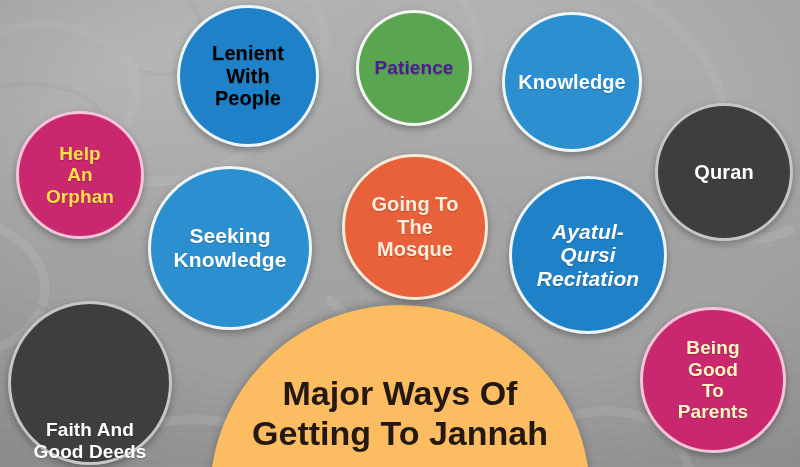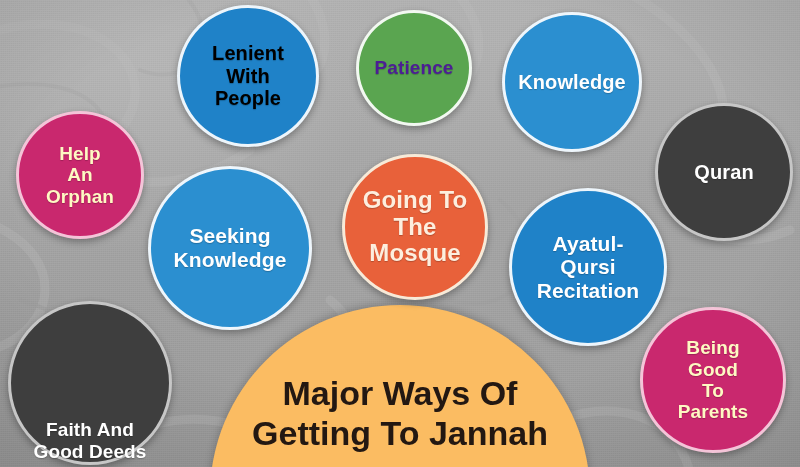--- a/index.html
+++ b/index.html
@@ -139,38 +139,38 @@
         <span class="txt">Lenient
 With
 People</span>
       </div>
       <div class="bubble ring-white" style="left: 356px; top: 10px; width: 116px; height: 116px; background: rgb(90, 165, 80); color: #4c1d95; font-size: 19px;">
         <span class="txt">Patience</span>
       </div>
       <div class="bubble ring-white" style="left: 502px; top: 12px; width: 140px; height: 140px; background: rgb(43, 143, 208); color: rgb(255, 255, 255); font-size: 20px;">
         <span class="txt">Knowledge</span>
       </div>
-      <div class="bubble ring-pink" style="left: 16px; top: 111px; width: 128px; height: 128px; background: rgb(201, 40, 110); color: #fef9c3; font-size: 19px;">
+      <div class="bubble ring-pink" style="left: 16px; top: 111px; width: 128px; height: 128px; background: rgb(201, 40, 110); color: #fde047; font-size: 19px;">
         <span class="txt">Help
 An
 Orphan</span>
       </div>
       <div class="bubble ring-gray" style="left: 655px; top: 103px; width: 138px; height: 138px; background: rgb(62, 62, 62); color: rgb(255, 255, 255); font-size: 20px;">
         <span class="txt">Quran</span>
       </div>
-      <div class="bubble ring-cream" style="left: 342px; top: 154px; width: 146px; height: 146px; background: rgb(232, 97, 58); color: rgb(253, 238, 222); font-size: 24px;">
+      <div class="bubble ring-cream" style="left: 342px; top: 154px; width: 146px; height: 146px; background: rgb(232, 97, 58); color: rgb(253, 238, 222); font-size: 20px;">
         <span class="txt">Going To
 The
 Mosque</span>
       </div>
       <div class="bubble ring-white" style="left: 148px; top: 166px; width: 164px; height: 164px; background: rgb(43, 143, 208); color: rgb(255, 255, 255); font-size: 21px;">
         <span class="txt">Seeking
 Knowledge</span>
       </div>
-      <div class="bubble ring-white" style="left: 509px; top: 188px; width: 158px; height: 158px; background: rgb(31, 130, 200); color: rgb(255, 255, 255); font-size: 21px;">
+      <div class="bubble ring-white" style="left: 509px; top: 176px; width: 158px; height: 158px; background: rgb(31, 130, 200); color: rgb(255, 255, 255); font-size: 21px; font-style: italic;">
         <span class="txt">Ayatul-
 Qursi
 Recitation</span>
       </div>
       <div class="bubble ring-gray" style="left: 8px; top: 301px; width: 164px; height: 164px; background: rgb(62, 62, 62); color: rgb(255, 255, 255); font-size: 19px; align-items: flex-end;">
         <span class="txt">Faith And
 Good Deeds</span>
       </div>
       <div class="bubble ring-pink" style="left: 640px; top: 307px; width: 146px; height: 146px; background: rgb(201, 40, 110); color: #fef9c3; font-size: 19px;">
         <span class="txt">Being

